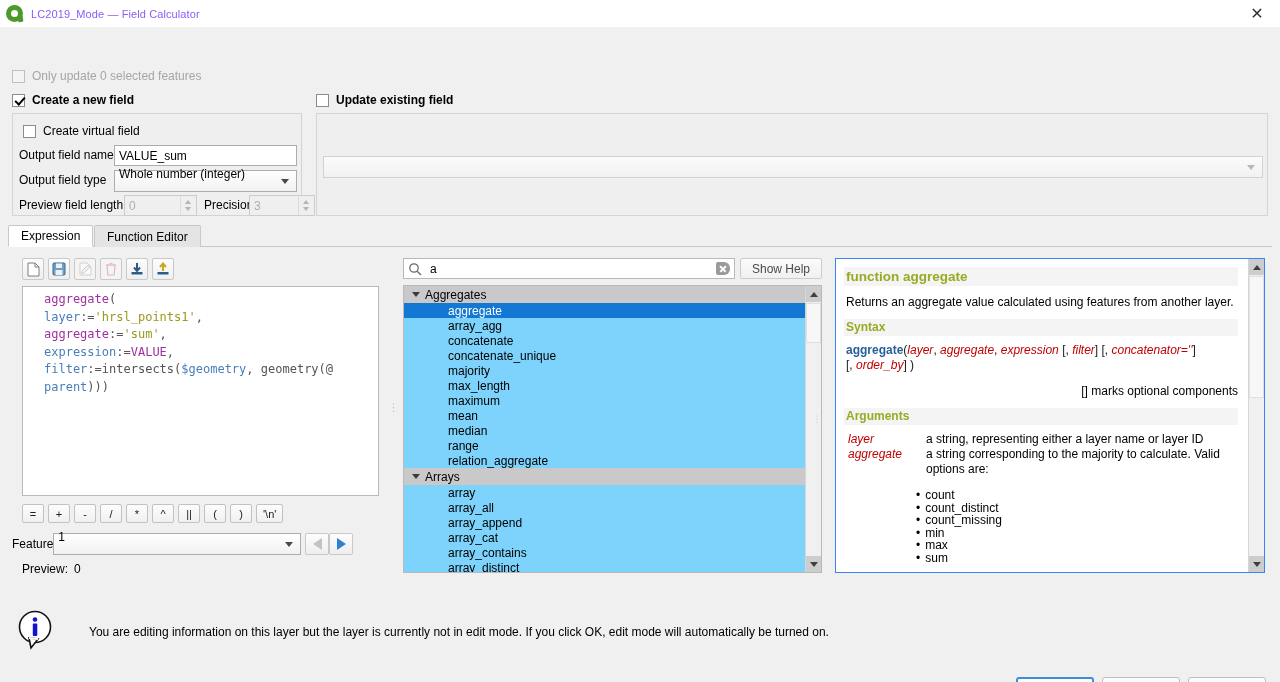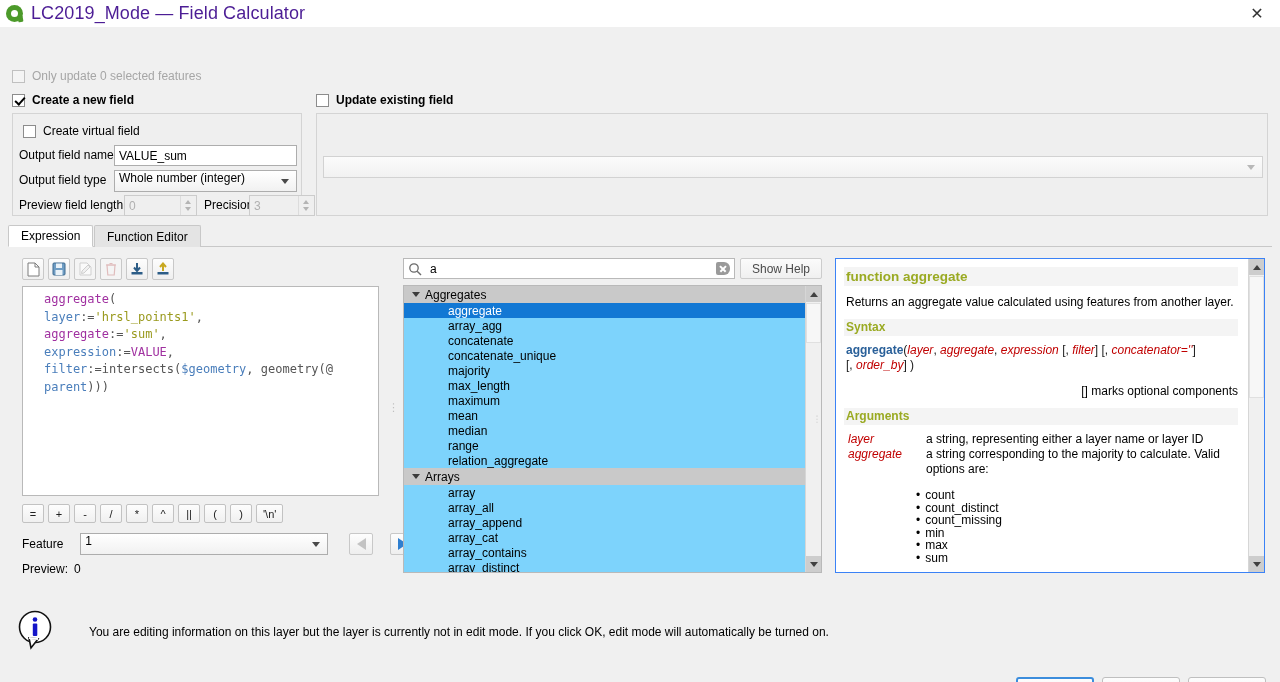--- a/index.html
+++ b/index.html
@@ -42,22 +42,22 @@
     content: "";
     position: absolute;
     width: 5px; height: 6px;
     background: #4c9a2a;
     right: 0px; bottom: 0px;
     transform: rotate(-10deg);
     z-index: 2;
     border-radius: 1px;
   }
   .title-text {
-    font-size: 18px;
-    color: #4c1d95;
+    font-size: 11px;
+    color: #8b5cf6;
     letter-spacing: .1px;
   }
   .close-btn {
     position: absolute;
     right: 0; top: 0;
     width: 46px; height: 27px;
     display: flex; align-items: center; justify-content: center;
     font-size: 16px;
     color: #333;
     font-family: "DejaVu Sans", sans-serif;
@@ -140,22 +140,22 @@
   input.txt:disabled, input.txt.disabled {
     background: #efefef;
     color: #b0b0b0;
     border-color: #cccccc;
   }
 
   .combo {
     border: 1px solid #adadad;
     background: linear-gradient(#ffffff, #f1f1f1);
     height: 22px;
-    display: flex; align-items: flex-start;
-    padding: 0 4px;
+    display: flex; align-items: flex-end;
+    padding: 10px 4px;
     font-size: 12px;
     position: relative;
   }
   .combo .arrow {
     position: absolute; right: 7px; top: 50%;
     margin-top: -2px;
     width: 0; height: 0;
     border-left: 4px solid transparent;
     border-right: 4px solid transparent;
     border-top: 5px solid #4a4a4a;
@@ -264,22 +264,22 @@
     padding: 0 6px;
     border: 1px solid #c2c2c2;
     background: linear-gradient(#fdfdfd, #f0f0f0);
     border-radius: 2px;
     display: flex; align-items: center; justify-content: center;
     font-size: 11px;
     color: #202020;
   }
 
   .feature-row {
-    position: absolute; left: 22px; top: 506px;
-    display: flex; align-items: center; gap: 17px;
+    position: absolute; left: 12px; top: 506px;
+    display: flex; align-items: center; gap: 0;
   }
   .nav-btn {
     width: 24px; height: 22px;
     border: 1px solid #c8c8c8;
     background: linear-gradient(#fdfdfd, #eeeeee);
     border-radius: 2px;
     display: flex; align-items: center; justify-content: center;
   }
   .tri-left {
     width: 0; height: 0;

